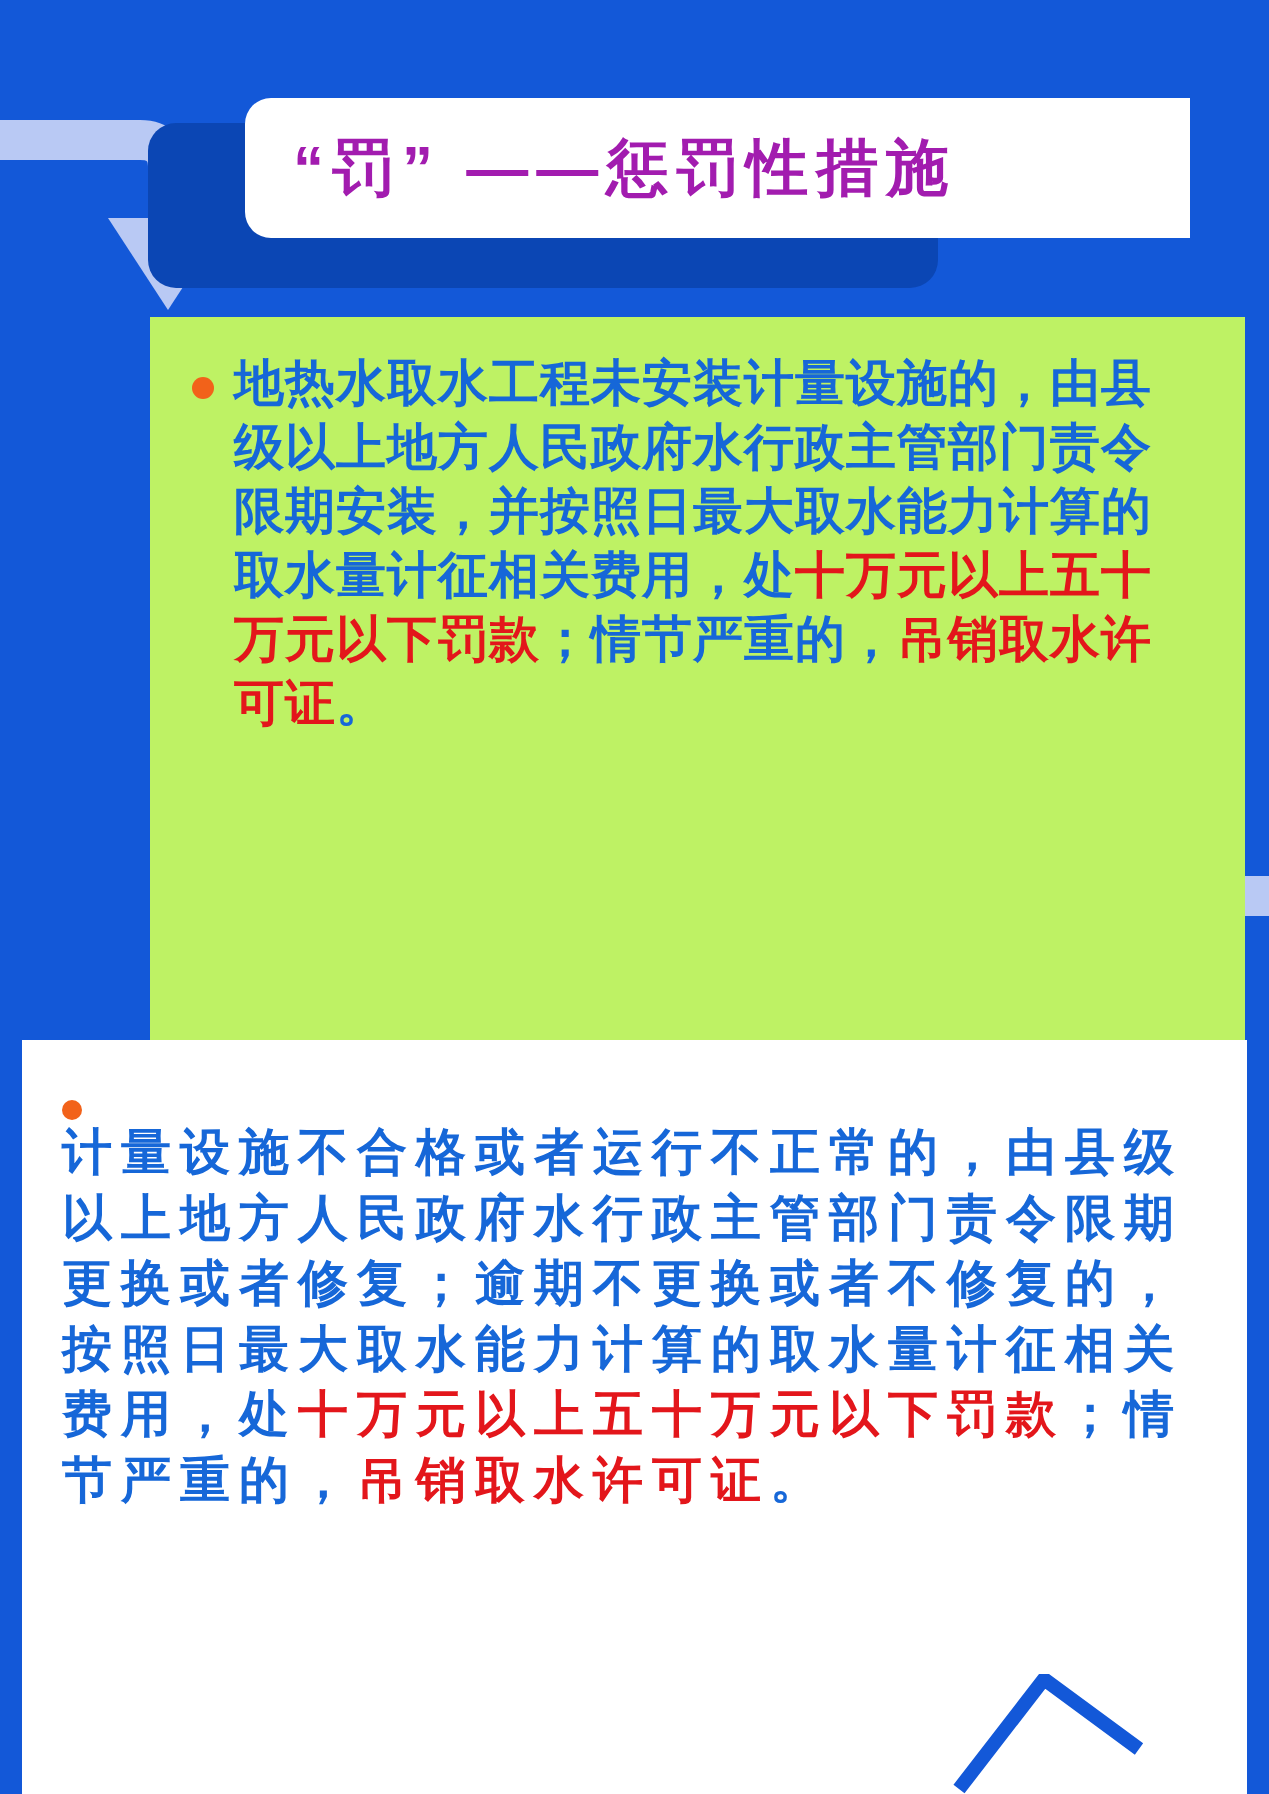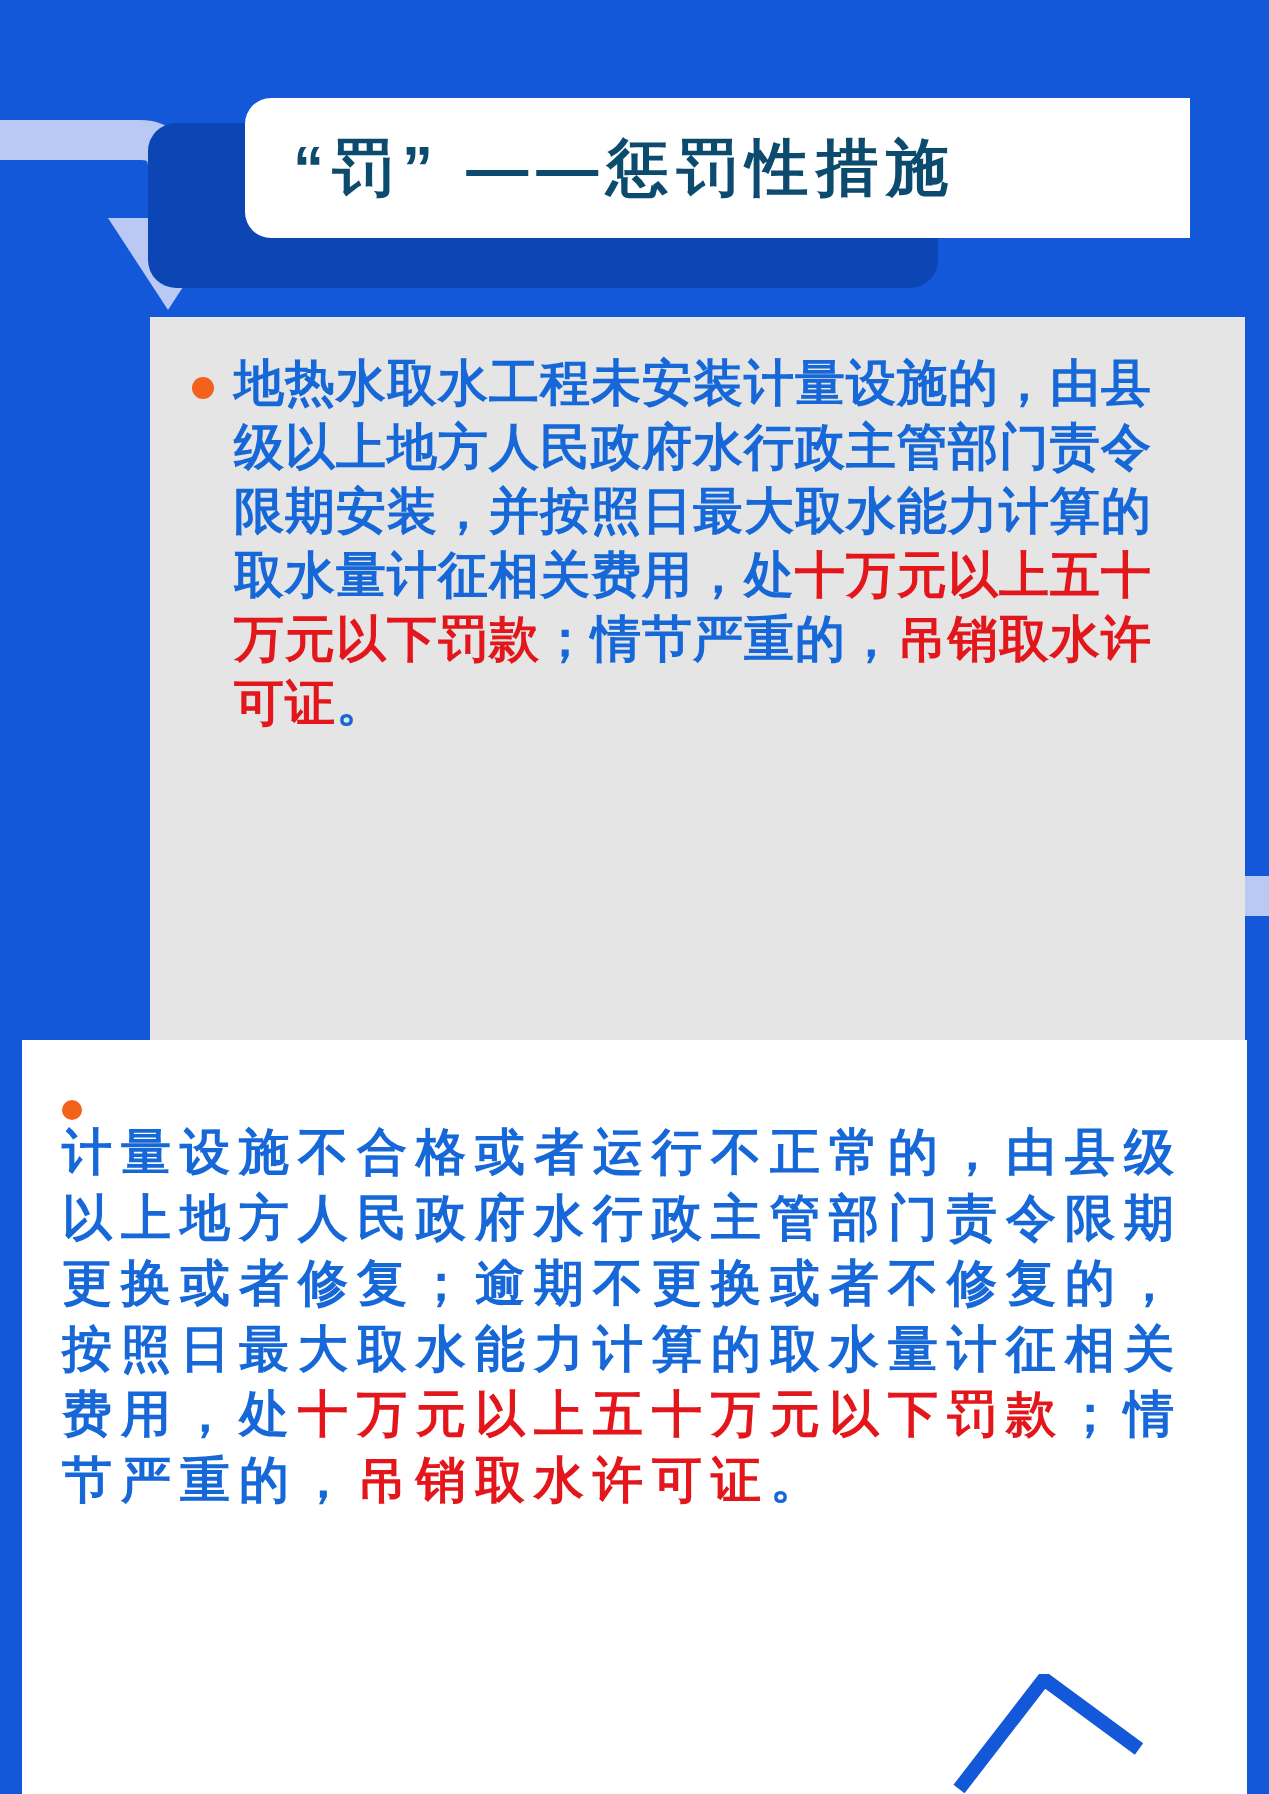--- a/index.html
+++ b/index.html
@@ -42,34 +42,34 @@
     border-radius: 26px 0 0 26px;
     display: flex;
     align-items: center;
     justify-content: flex-start;
     padding-left: 48px;
     box-sizing: border-box;
   }
   .title-text {
     font-size: 62px;
     font-weight: bold;
-    color: #0c4a6e;
+    color: #a21caf;
     letter-spacing: 8px;
     white-space: nowrap;
     line-height: 1;
   }
 
   
   .panel-one {
     position: absolute;
     left: 150px;
     top: 317px;
     width: 1095px;
     height: 726px;
-    background: #e5e5e5;
+    background: #bef264;
     box-sizing: border-box;
     padding: 34px 46px 30px 42px;
   }
   .panel-one-inner {
     display: flex;
     align-items: flex-start;
   }
 
   
   .panel-two {

